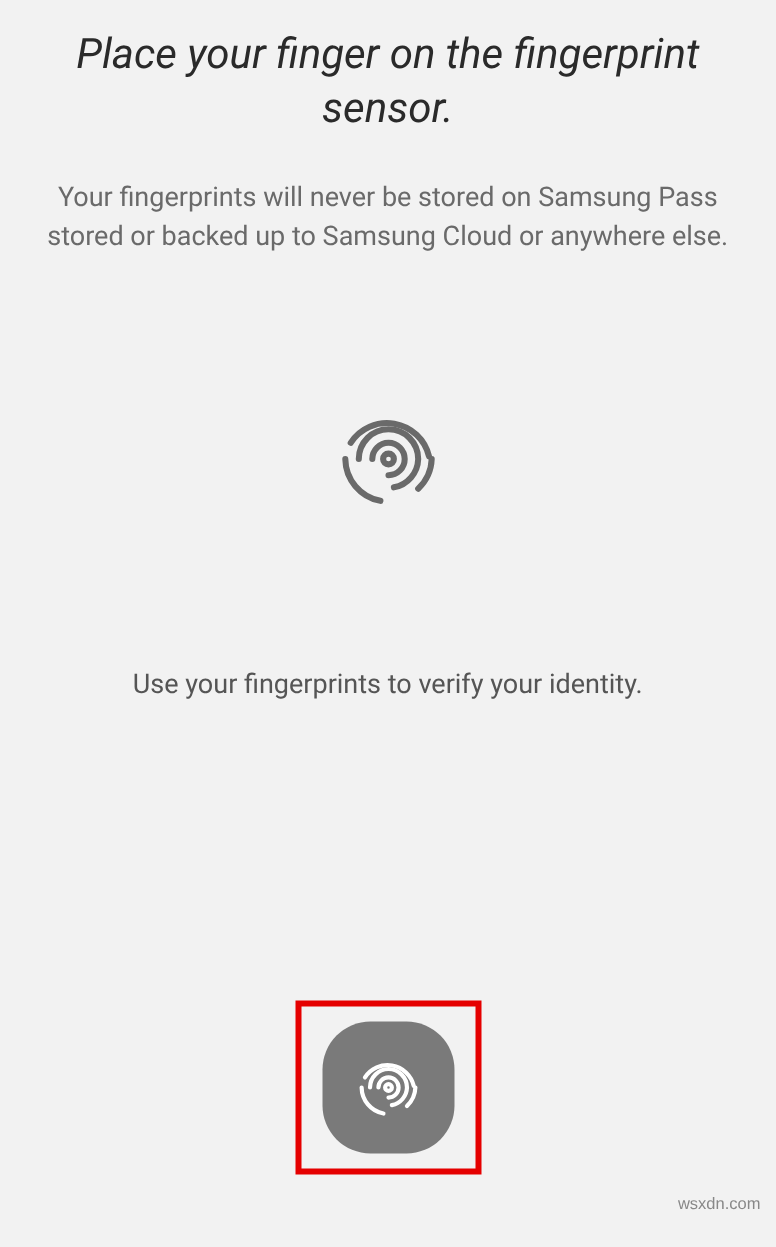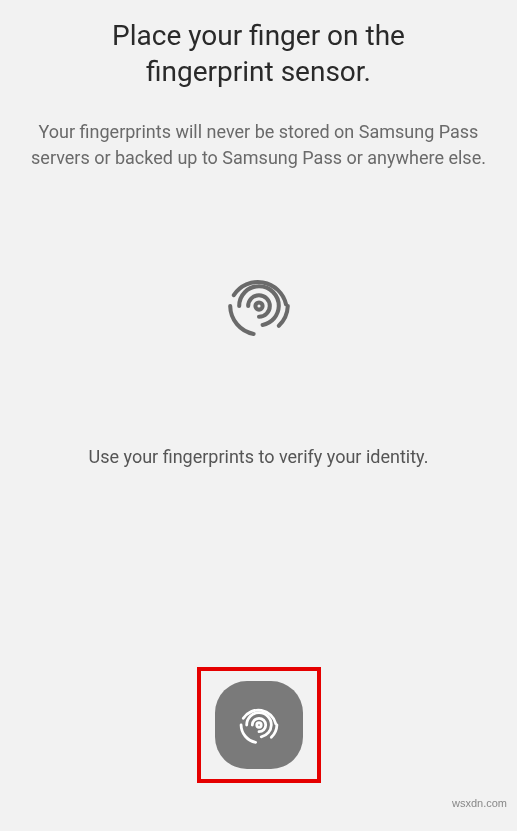--- a/index.html
+++ b/index.html
@@ -19,20 +19,21 @@
       overflow: hidden;
     }
     .title {
       font-size: 28px;
       color: #2a2a2a;
       text-align: center;
       margin-top: 18px;
       padding: 0 47px;
       font-weight: 400;
       line-height: 1.3;
+      font-style: italic;
     }
     .subtitle {
       font-size: 18px;
       color: #6a6a6a;
       text-align: center;
       margin-top: 28px;
       padding: 0 28px;
       line-height: 1.45;
       font-weight: 400;
     }
@@ -77,21 +78,21 @@
       font-size: 11px;
       color: #888;
       font-family: Arial, sans-serif;
     }
   </style>
 </head>
 <body>
 
 <h1 class="title">Place your finger on the fingerprint sensor.</h1>
 
-<p class="subtitle">Your fingerprints will never be stored on Samsung Pass servers or backed up to Samsung Pass or anywhere else.</p>
+<p class="subtitle">Your fingerprints will never be stored on Samsung Pass stored or backed up to Samsung Cloud or anywhere else.</p>
 
 <div class="fingerprint-large">
   <svg width="90" height="90" viewBox="0 0 100 100">
     <g fill="none" stroke="#6a6a6a" stroke-width="4.5" stroke-linecap="round">
       <path d="M 50 50 m -4 0 a 4 4 0 1 0 8 0 a 4 4 0 1 0 -8 0"></path>
       <path d="M 38 50 a 12 12 0 0 1 24 0 a 12 12 0 0 1 -12 12"></path>
       <path d="M 28 50 a 22 22 0 0 1 44 0 a 22 22 0 0 1 -18 21"></path>
       <path d="M 22 38 a 32 32 0 0 1 58 10"></path>
       <path d="M 18 50 a 32 32 0 0 0 26 31"></path>
       <path d="M 72 72 a 32 32 0 0 0 10 -22"></path>

